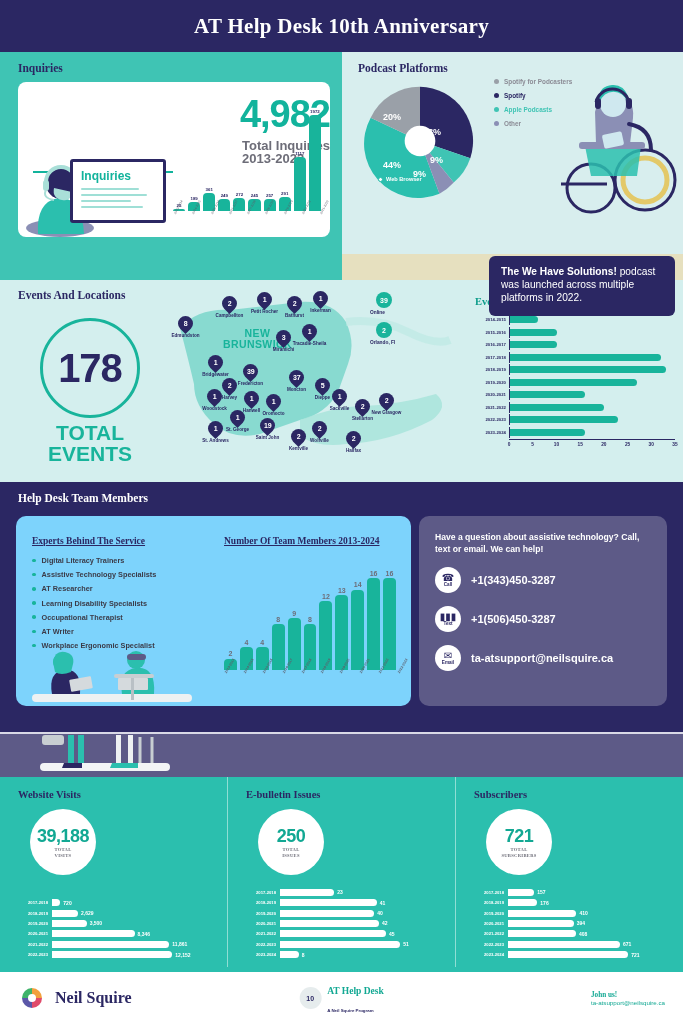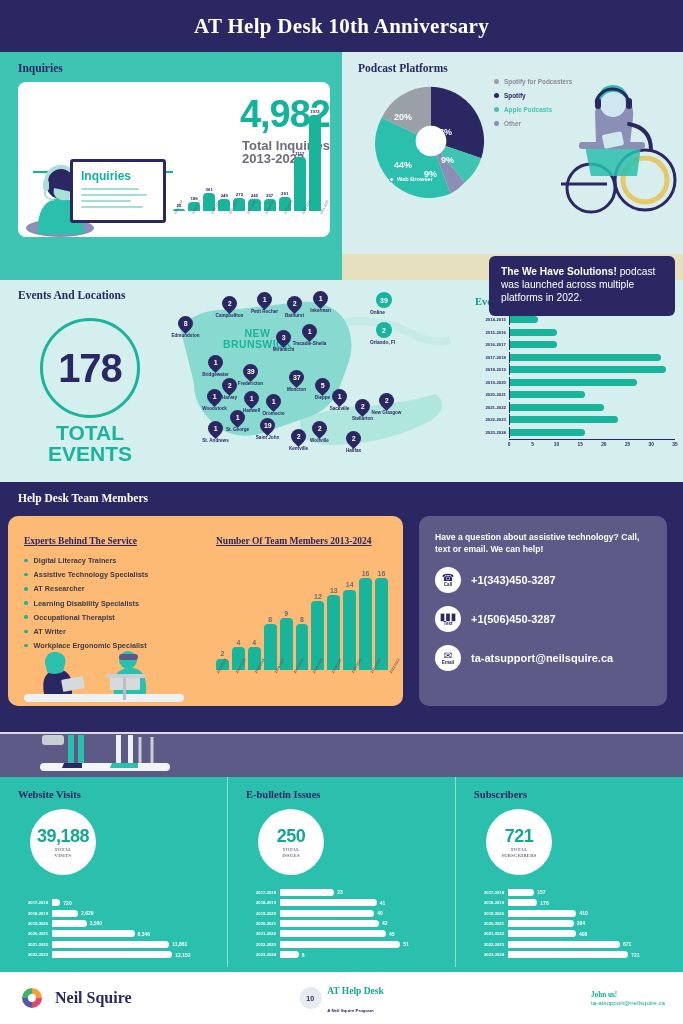--- a/index.html
+++ b/index.html
@@ -52,21 +52,21 @@
 
   
   .inq-person { position:absolute; left:6px; bottom:0; width:150px; height:95px; }
   .monitor { position:absolute; left:52px; bottom:14px; width:96px; height:64px; background:#fff;
              border:3px solid #2b2763; border-radius:3px; }
   .monitor .mtitle{ position:absolute; left:8px; top:7px; font-size:12px; font-weight:bold; color:#12b39c;}
   .mline { position:absolute; left:8px; height:2px; background:#9fdfd6; border-radius:1px;}
   .desk-strip2{ position:absolute; left:0; bottom:0; width:348px; height:8px; background:#3fc4b4; }
 
   
-  .pie-wrap { position:absolute; left:30px; top:30px; width:128px; height:128px; }
+  .pie-wrap { position:absolute; left:19px; top:30px; width:128px; height:128px; }
   .pie { width:118px; height:118px; border-radius:50%; }
   .pie-label { position:absolute; font-size:9px; font-weight:bold; color:#fff; }
   .legend { position:absolute; left:152px; top:26px; }
   .legend-row { display:flex; align-items:center; gap:5px; margin-bottom:7px; }
   .legend-dot { width:5px; height:5px; border-radius:50%; display:inline-block; }
   .legend-txt { font-size:6.4px; font-weight:bold; }
 
   .pod-person { position:absolute; right:4px; top:24px; width:146px; height:140px; }
   .callout {
     position:absolute; right:8px; bottom:-36px; width:186px; height:60px;
@@ -104,21 +104,21 @@
   .eby-row { display:flex; align-items:center; height:11px; margin-bottom:1.5px; }
   .eby-lab { width:34px; font-size:4.3px; color:#2b2763; text-align:right; padding-right:3px; font-weight:bold;}
   .eby-track { flex:1; position:relative; height:100%; border-left:1px solid #2b2763; }
   .eby-bar { height:7px; margin-top:2px; background:#18b49b; border-radius:0 4px 4px 0; }
   .eby-axis { display:flex; margin-left:34px; position:relative; height:12px; border-top:1px solid #2b2763; }
   .eby-tick { position:absolute; font-size:4.8px; color:#2b2763; font-weight:bold; top:2px; transform:translateX(-50%); }
 
   
   .team { height:250px; background:#2b2763; position:relative; padding:10px 0 0 18px; }
   .team h2 { font-family:"Liberation Serif",serif; font-size:11.5px; color:#fff; }
-  .team-card { position:absolute; left:8px; top:34px; width:395px; height:190px; background:#fdba74;
+  .team-card { position:absolute; left:16px; top:34px; width:395px; height:190px; background:#7dd3fc;
                border-radius:10px; overflow:hidden; }
   .exp-h, .num-h { font-family:"Liberation Serif",serif; font-size:9.5px; color:#2b2763;
                    text-decoration:underline; font-weight:bold; }
   .exp-list { position:absolute; left:16px; top:40px; }
   .exp-list li { list-style:none; display:flex; align-items:center; gap:6px; margin-bottom:5.2px;
                  font-size:7.3px; color:#3b3b48; font-weight:bold; }
   .exp-list li:before { content:""; width:3.6px; height:3.6px; border-radius:50%; background:#18b49b; display:inline-block; }
   .tm-chart { position:absolute; left:208px; top:42px; width:172px; height:112px; display:flex; align-items:flex-end; gap:3px; }
   .tm-wrap { flex:1; display:flex; flex-direction:column; align-items:center; justify-content:flex-end; height:100%; }
   .tm-val { font-size:7px; font-weight:bold; color:#6d6d78; margin-bottom:1.5px; }

